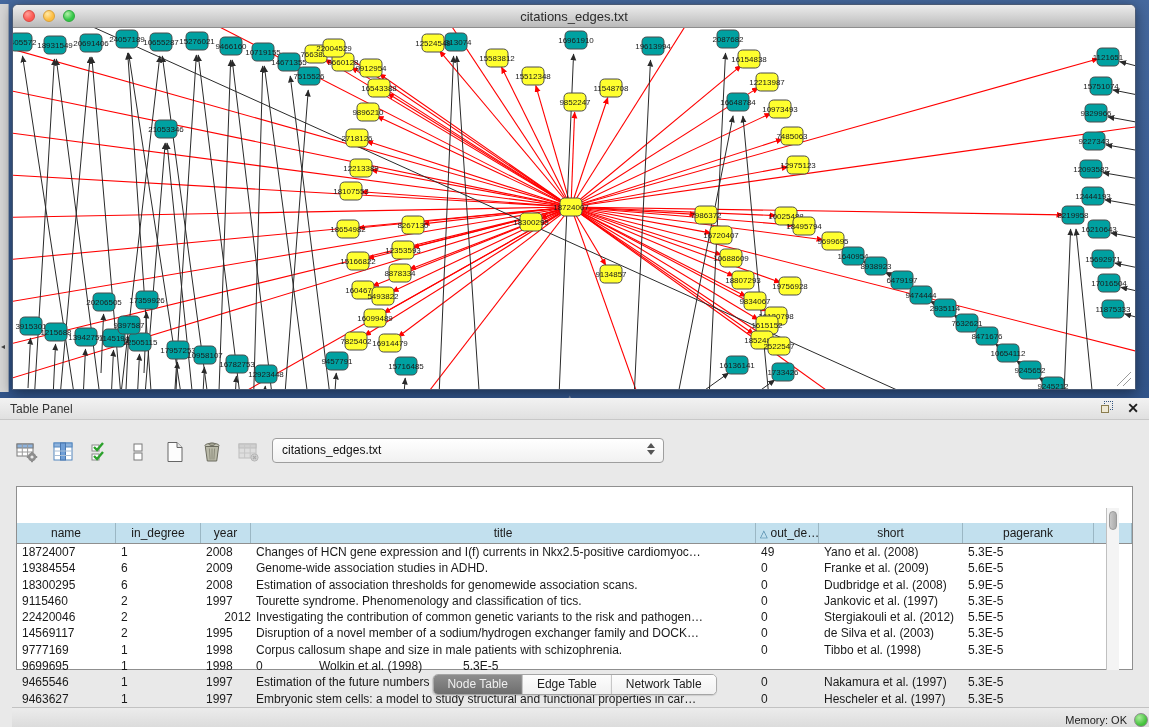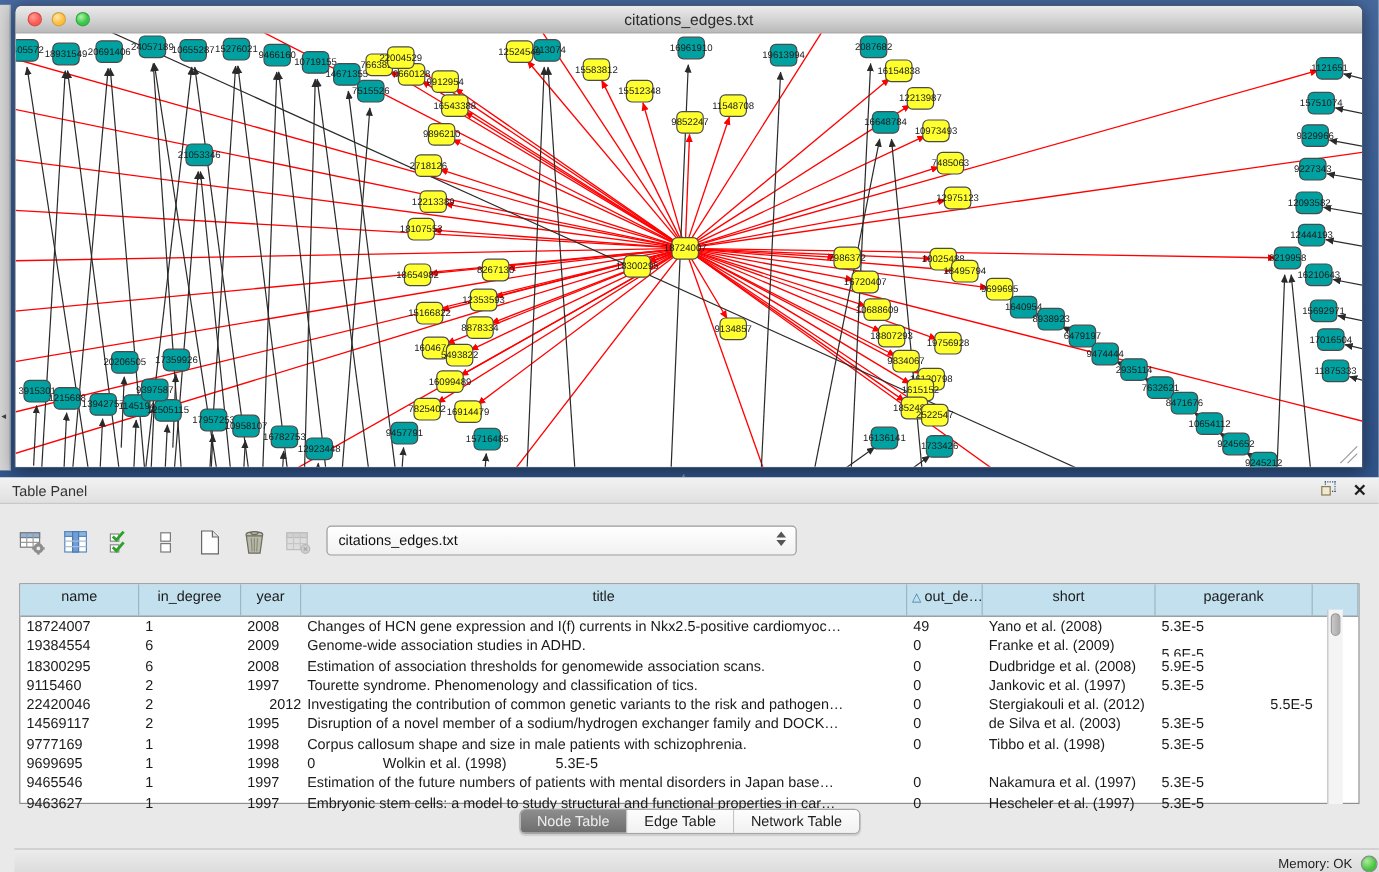--- a/index.html
+++ b/index.html
@@ -45,21 +45,21 @@
   .combo { position:absolute; left:272px; top:40px; width:392px; height:25px;
     background:linear-gradient(#ffffff,#f1f1f1); border:1px solid #9e9e9e; border-radius:4px;
     font-size:12px; color:#111; line-height:23px; padding-left:9px; }
   .combo .arrows { position:absolute; right:7px; top:4px; width:9px; }
   .combo .arrows div { width:0; height:0; border-left:4px solid transparent; border-right:4px solid transparent; }
   .combo .up { border-bottom:5px solid #555; margin-bottom:2px; }
   .combo .dn { border-top:5px solid #555; }
 
   .dtable { position:absolute; left:16px; top:88px; width:1117px; height:184px;
     background:#fff; border:1px solid #8f8f8f; }
-  .thead { display:flex; height:27px; background:#c2e0ee; border-bottom:1px solid #8f8f8f; }
+  .thead { display:flex; height:21px; background:#c2e0ee; border-bottom:1px solid #8f8f8f;margin-top:36px; }
   .th { font-size:12px; color:#1a1a1a; text-align:center; line-height:20px;
     border-right:1px solid #9bb7c4; overflow:hidden; white-space:nowrap; }
   .th.sorted { text-align:left; padding-left:4px; }
   .th .tri { color:#3d7ca0; font-size:10px; }
   .trow { display:flex; height:16.3px; font-size:12px; color:#1a1a1a; }
   .td { overflow:hidden; white-space:nowrap; padding-left:5px; line-height:16px; }
   .vscroll { position:absolute; right:13px; top:21px; width:13px; height:162px;
     background:#f4f4f4; border-left:1px solid #c0c0c0; }
   .vthumb { position:absolute; left:2px; top:3px; width:8px; height:19px;
     background:linear-gradient(90deg,#c9c9c9,#ababab); border-radius:4px; border:1px solid #9a9a9a; }
@@ -743,21 +743,21 @@
           <div class="td" style="width: 144px;">Yano et al. (2008)</div>
           <div class="td" style="width: 131px;">5.3E-5</div>
         </div>
         <div class="trow">
           <div class="td" style="width: 99px;">19384554</div>
           <div class="td" style="width: 85px;">6</div>
           <div class="td" style="width: 50px;">2009</div>
           <div class="td" style="width: 505px;">Genome-wide association studies in ADHD.</div>
           <div class="td" style="width: 63px;">0</div>
           <div class="td" style="width: 144px;">Franke et al. (2009)</div>
-          <div class="td" style="width: 131px; margin-top: 7px;">5.6E-5</div>
+          <div class="td" style="width: 131px;">5.6E-5</div>
         </div>
         <div class="trow">
           <div class="td" style="width: 99px;">18300295</div>
           <div class="td" style="width: 85px;">6</div>
           <div class="td" style="width: 50px;">2008</div>
           <div class="td" style="width: 505px;">Estimation of association thresholds for genomewide association scans.</div>
           <div class="td" style="width: 63px;">0</div>
           <div class="td" style="width: 144px;">Dudbridge et al. (2008)</div>
           <div class="td" style="width: 131px;">5.9E-5</div>
         </div>
@@ -770,21 +770,21 @@
           <div class="td" style="width: 144px;">Jankovic et al. (1997)</div>
           <div class="td" style="width: 131px;">5.3E-5</div>
         </div>
         <div class="trow">
           <div class="td" style="width: 99px;">22420046</div>
           <div class="td" style="width: 85px;">2</div>
           <div class="td" style="width: 50px; text-align: right;">2012</div>
           <div class="td" style="width: 505px;">Investigating the contribution of common genetic variants to the risk and pathogen…</div>
           <div class="td" style="width: 63px;">0</div>
           <div class="td" style="width: 144px;">Stergiakouli et al. (2012)</div>
-          <div class="td" style="width: 131px; text-align: right;">5.5E-5</div>
+          <div class="td" style="width: 131px;">5.5E-5</div>
         </div>
         <div class="trow">
           <div class="td" style="width: 99px;">14569117</div>
           <div class="td" style="width: 85px;">2</div>
           <div class="td" style="width: 50px;">1995</div>
           <div class="td" style="width: 505px;">Disruption of a novel member of a sodium/hydrogen exchanger family and DOCK…</div>
           <div class="td" style="width: 63px;">0</div>
           <div class="td" style="width: 144px;">de Silva et al. (2003)</div>
           <div class="td" style="width: 131px;">5.3E-5</div>
         </div>

